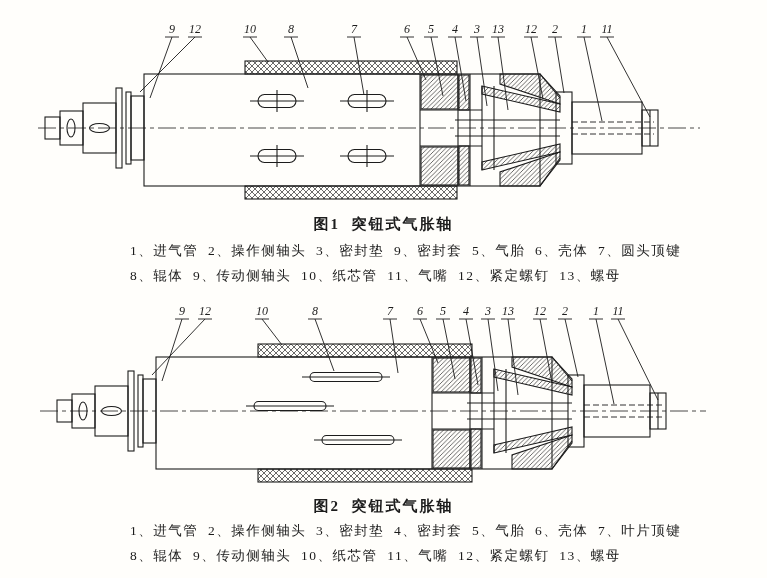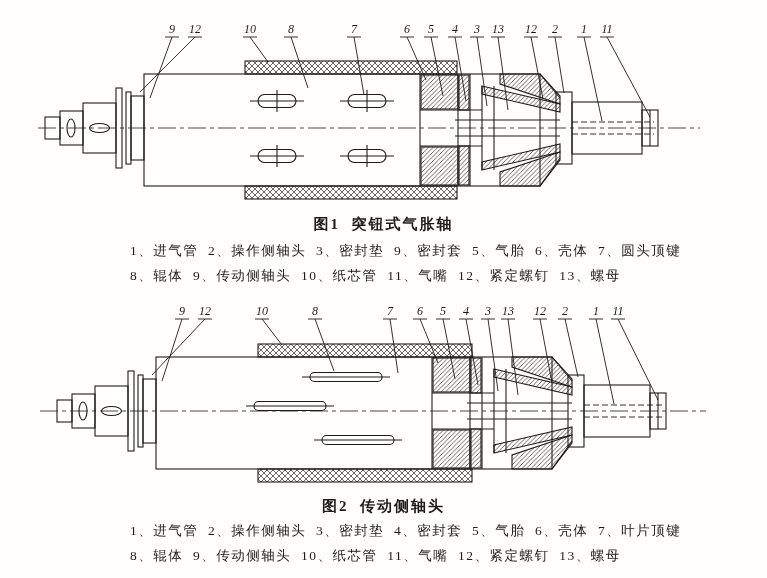--- a/index.html
+++ b/index.html
@@ -335,17 +335,17 @@
           <line x1="596" y1="26" x2="614" y2="111"></line>
       </g>
       <g>
         <text x="618" y="22">11</text>
         <line x1="611" y1="26" x2="625" y2="26"></line>
           <line x1="618" y1="26" x2="658" y2="107"></line>
       </g>
     </g>
   </svg>
 
-  <div class="caption" id="cap2">图2  传动侧轴头</div>
+  <div class="caption" id="cap2">图2  突钮式气胀轴</div>
   <div class="parts" id="p2a">1、进气管  2、操作侧轴头  3、密封垫  4、密封套  5、气胎  6、壳体  7、叶片顶键</div>
   <div class="parts" id="p2b">8、辊体  9、传动侧轴头  10、纸芯管  11、气嘴  12、紧定螺钉  13、螺母</div>
 
 </div>
 
 </body></html>

